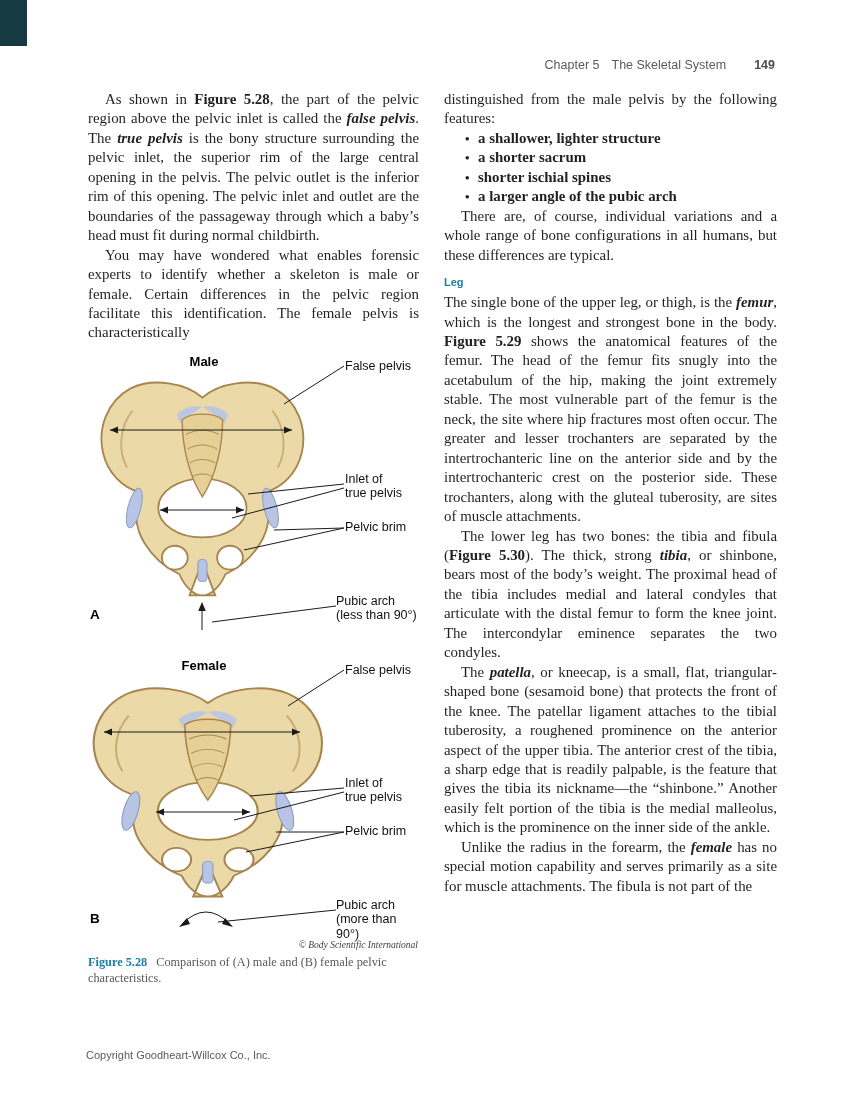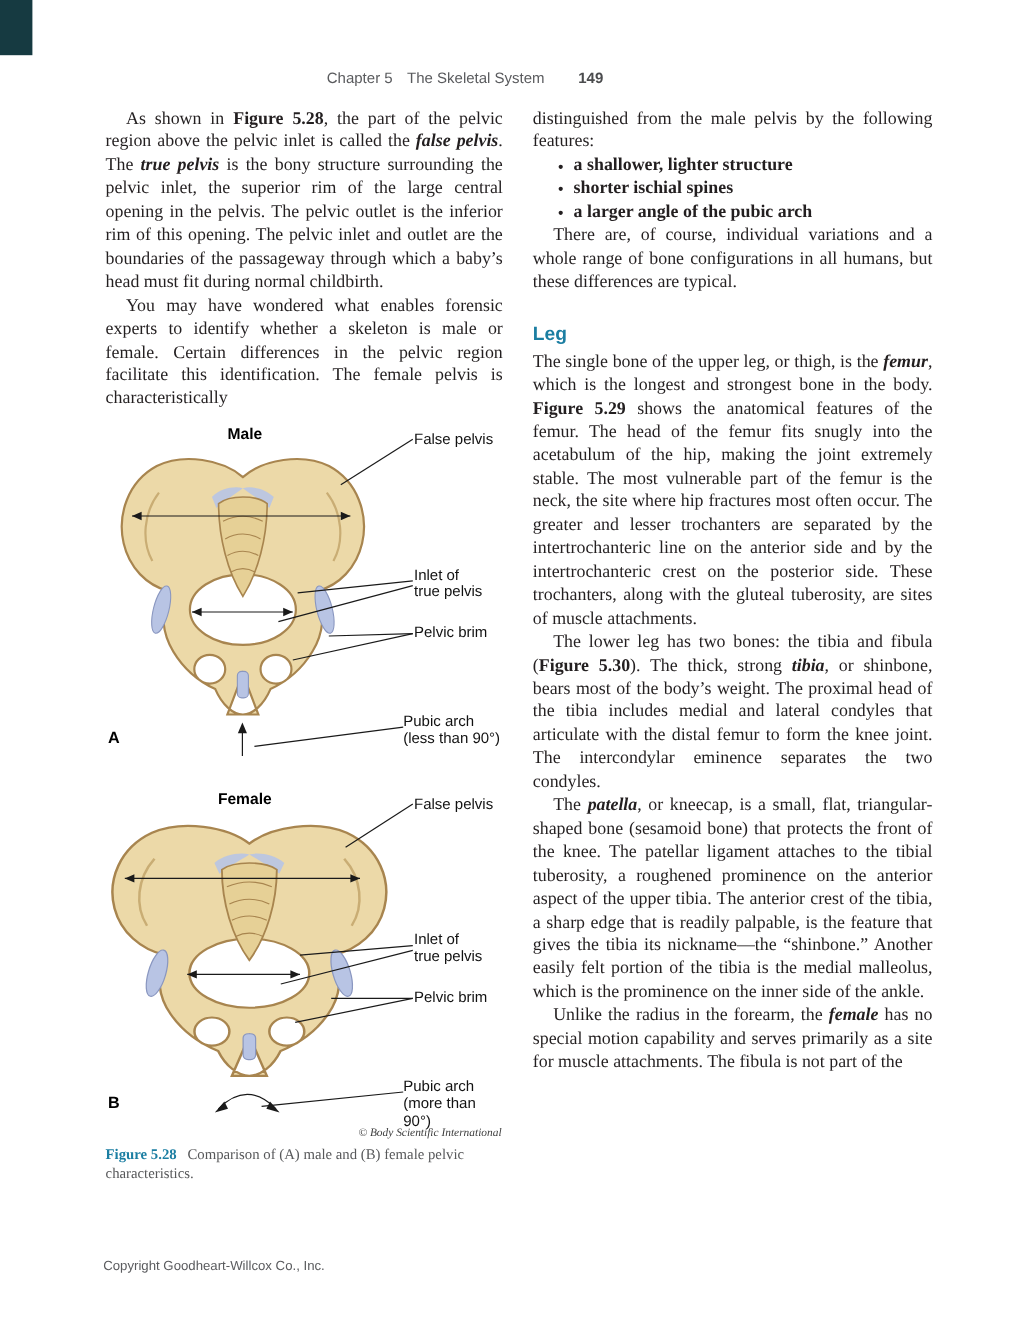--- a/index.html
+++ b/index.html
@@ -4,42 +4,42 @@
 <style>
   * { margin:0; padding:0; box-sizing:border-box; }
   html,body { background:#ffffff; }
   .page {
     position:relative; width:849px; height:1112px; background:#ffffff;
     font-family:"Liberation Serif", serif; color:#231f20; overflow:hidden;
   }
   .corner-block { position:absolute; left:0; top:0; width:27px; height:46px; background:#163a41; }
 
   .page-header {
-    position:absolute; top:58px; left:0; right:74px; text-align:center;
+    position:absolute; top:58px; left:0; right:74px; text-align:right;
     font-family:"Liberation Sans", sans-serif; font-size:12.5px; color:#5a5b5e;
   }
   .page-header .chap-title { margin-left:12px; }
   .page-header .pageno { font-weight:bold; color:#4b4c4e; margin-left:28px; }
 
   .col-left  { position:absolute; left:88px;  top:90px; width:331px; }
   .col-right { position:absolute; left:444px; top:90px; width:333px; }
 
   p.body { font-size:14.9px; line-height:19.45px; text-align:justify; }
   p.indent { text-indent:17px; }
 
   .seg-b  { font-weight:bold; }
   .seg-bi { font-weight:bold; font-style:italic; }
 
   ul.bullets { list-style:none; padding-left:34px;font-weight:bold; }
   ul.bullets li { font-size:14.9px; line-height:19.45px; position:relative; }
   ul.bullets li::before { content:"\2022"; position:absolute; left:-13px; top:0; font-size:13px; }
 
   .leg-heading {
     font-family:"Liberation Sans", sans-serif; font-weight:bold;
-    font-size:16px; color:#1b7ea2; margin:24px 0 5px 0;
+    font-size:11px; color:#1b7ea2; margin:11px 0 5px 0;
   }
 
   .figure-block { margin-top:13px; width:330px; }
   .subfig { position:relative; width:330px; height:278px; }
   .subfig-female { margin-top:26px; }
   .fig-svg { position:absolute; left:0; top:0; }
   .fig-title {
     position:absolute; left:0; top:-2px; width:232px; text-align:center;
     font-family:"Liberation Sans", sans-serif; font-weight:bold; font-size:13px; color:#000;
   }
@@ -192,20 +192,21 @@
       <div class="fig-caption">
         <span class="cap-label">Figure 5.28</span><span>Comparison of (A) male and (B) female pelvic characteristics.</span>
       </div>
     </div>
   </div>
 
   <div class="col-right">
     <p class="body"><span>distinguished from the male pelvis by the following features:</span></p>
     <ul class="bullets">
       <li>a shallower, lighter structure</li>
+      <li>a shorter sacrum</li>
       <li>shorter ischial spines</li>
       <li>a larger angle of the pubic arch</li>
     </ul>
     <p class="body indent"><span>There are, of course, individual variations and a whole range of bone configurations in all humans, but these differences are typical.</span></p>
 
     <h2 class="leg-heading">Leg</h2>
 
     <p class="body"><span>The single bone of the upper leg, or thigh, is the </span><span class="seg-bi">femur</span><span>, which is the longest and strongest bone in the body. </span><span class="seg-b">Figure 5.29</span><span> shows the anatomical features of the femur. The head of the femur fits snugly into the acetabulum of the hip, making the joint extremely stable. The most vulnerable part of the femur is the neck, the site where hip fractures most often occur. The greater and lesser trochanters are separated by the intertrochanteric line on the anterior side and by the intertrochanteric crest on the posterior side. These trochanters, along with the gluteal tuberosity, are sites of muscle attachments.</span></p>
     <p class="body indent"><span>The lower leg has two bones: the tibia and fibula (</span><span class="seg-b">Figure 5.30</span><span>). The thick, strong </span><span class="seg-bi">tibia</span><span>, or shinbone, bears most of the body’s weight. The proximal head of the tibia includes medial and lateral condyles that articulate with the distal femur to form the knee joint. The intercondylar eminence separates the two condyles.</span></p>
     <p class="body indent"><span>The </span><span class="seg-bi">patella</span><span>, or kneecap, is a small, flat, triangular-shaped bone (sesamoid bone) that protects the front of the knee. The patellar ligament attaches to the tibial tuberosity, a roughened prominence on the anterior aspect of the upper tibia. The anterior crest of the tibia, a sharp edge that is readily palpable, is the feature that gives the tibia its nickname—the “shinbone.” Another easily felt portion of the tibia is the medial malleolus, which is the prominence on the inner side of the ankle.</span></p>

